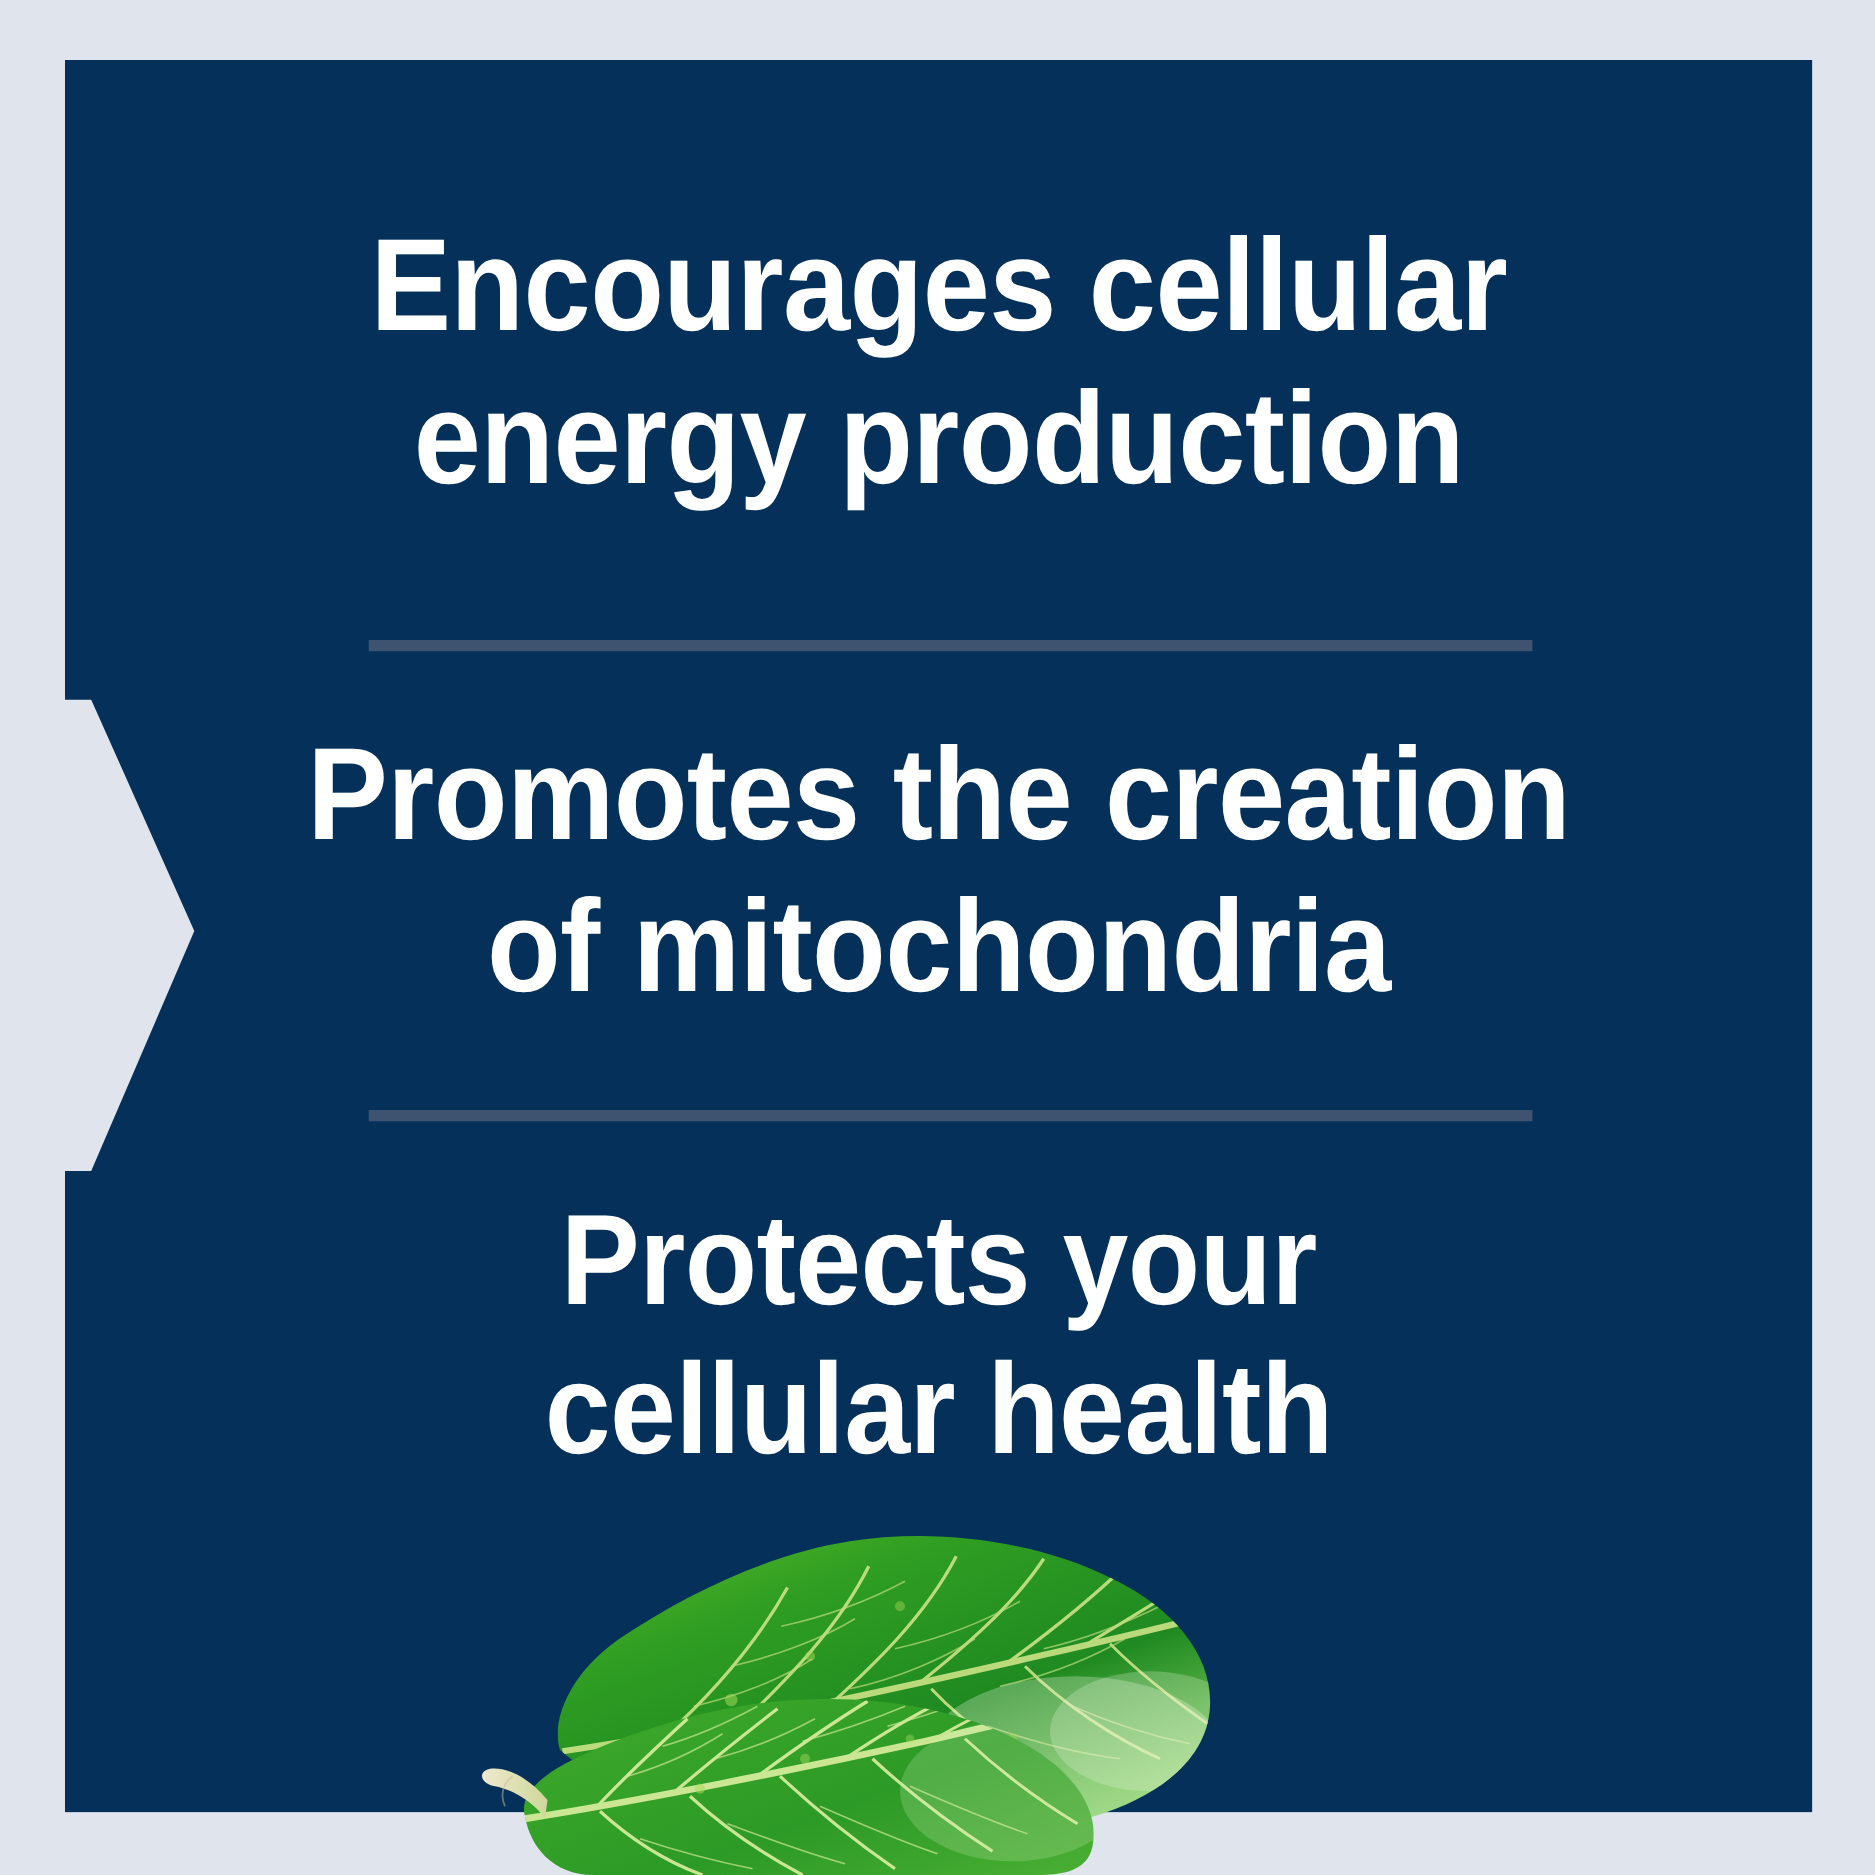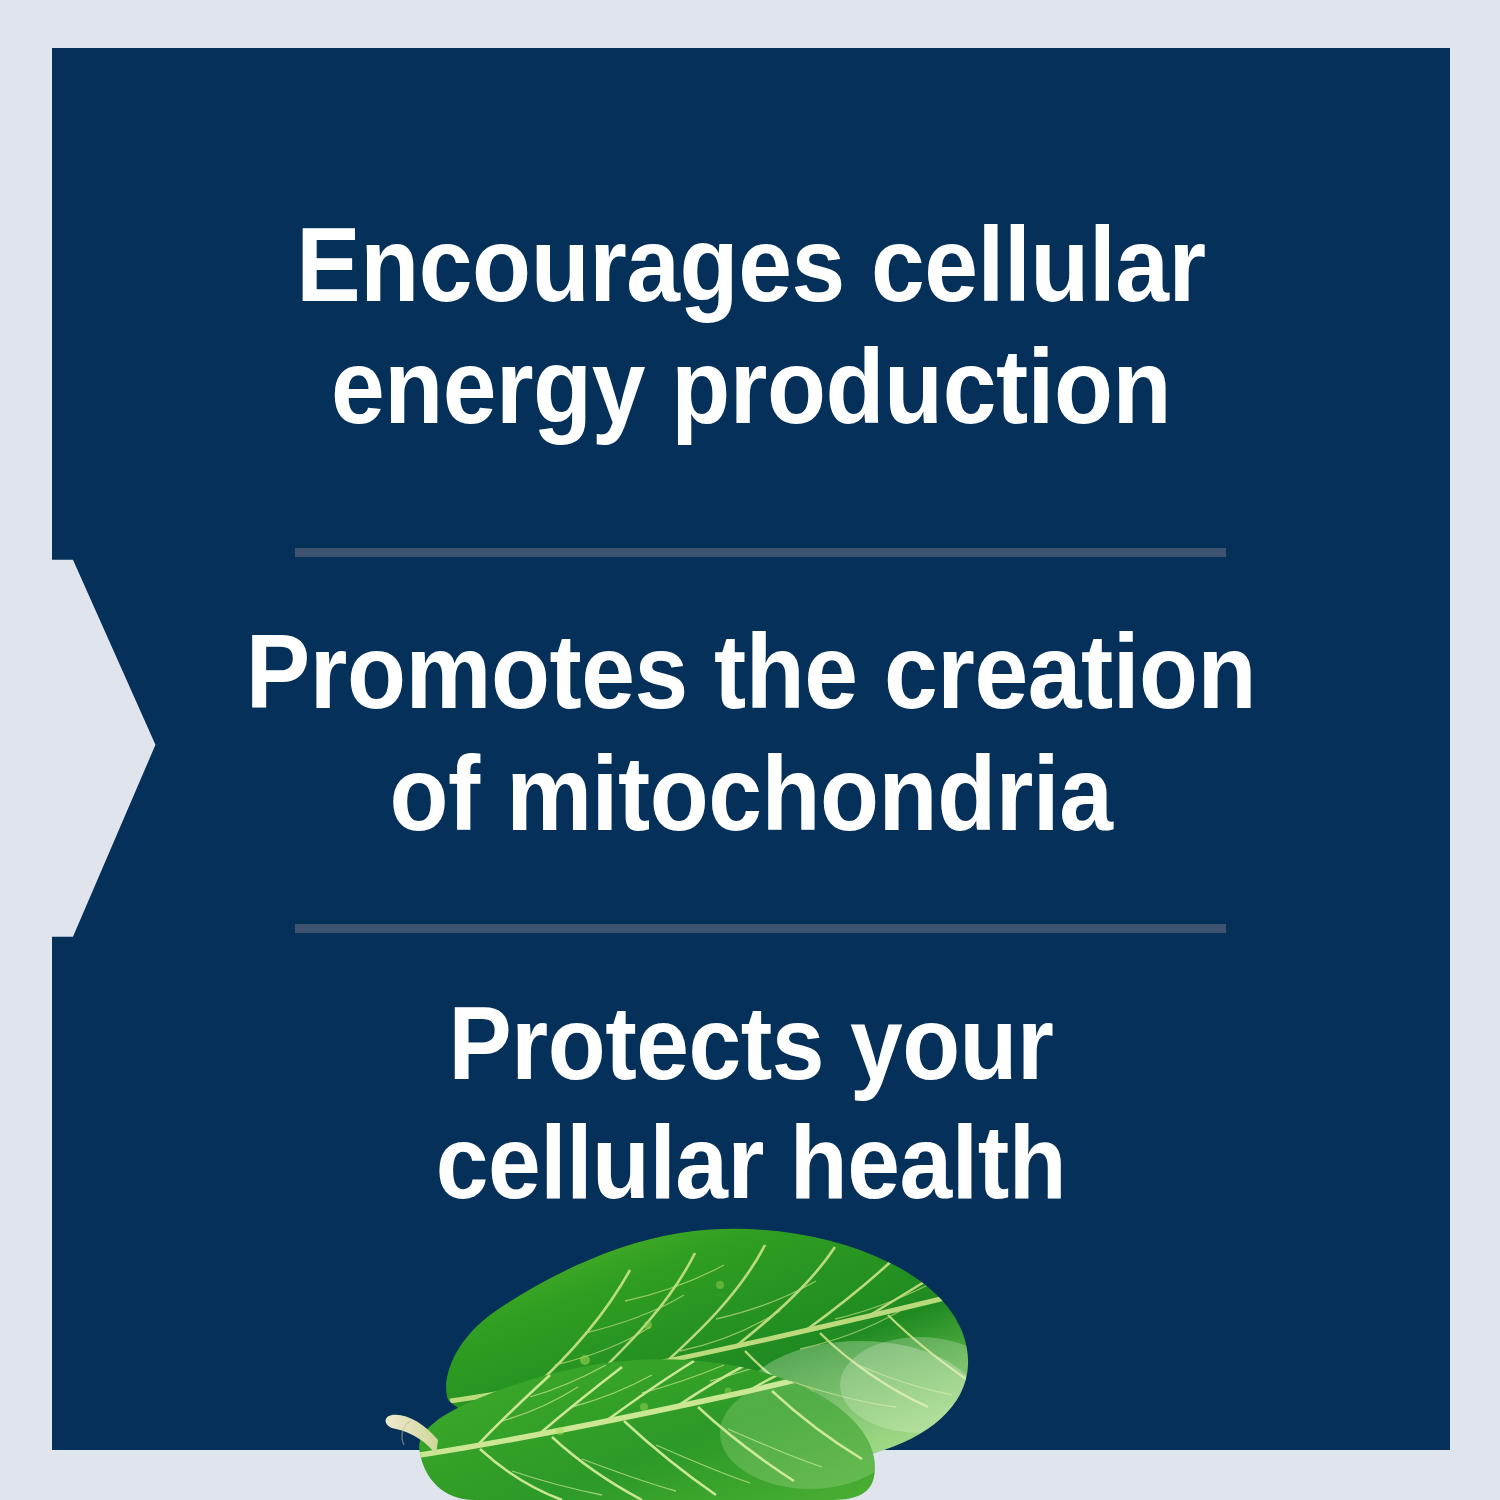--- a/index.html
+++ b/index.html
@@ -64,21 +64,20 @@
     pointer-events: none;
   }
 
   
   .content {
     position: absolute;
     left: 52px;
     top: 48px;
     width: 1398px;
     height: 1402px;
-    margin-top: 36px;
   }
 
   .headline {
     position: absolute;
     left: 0;
     width: 1398px;
     text-align: center;
     color: #ffffff;
     font-family: "Liberation Sans Narrow", "Liberation Sans", sans-serif;
     font-weight: bold;

